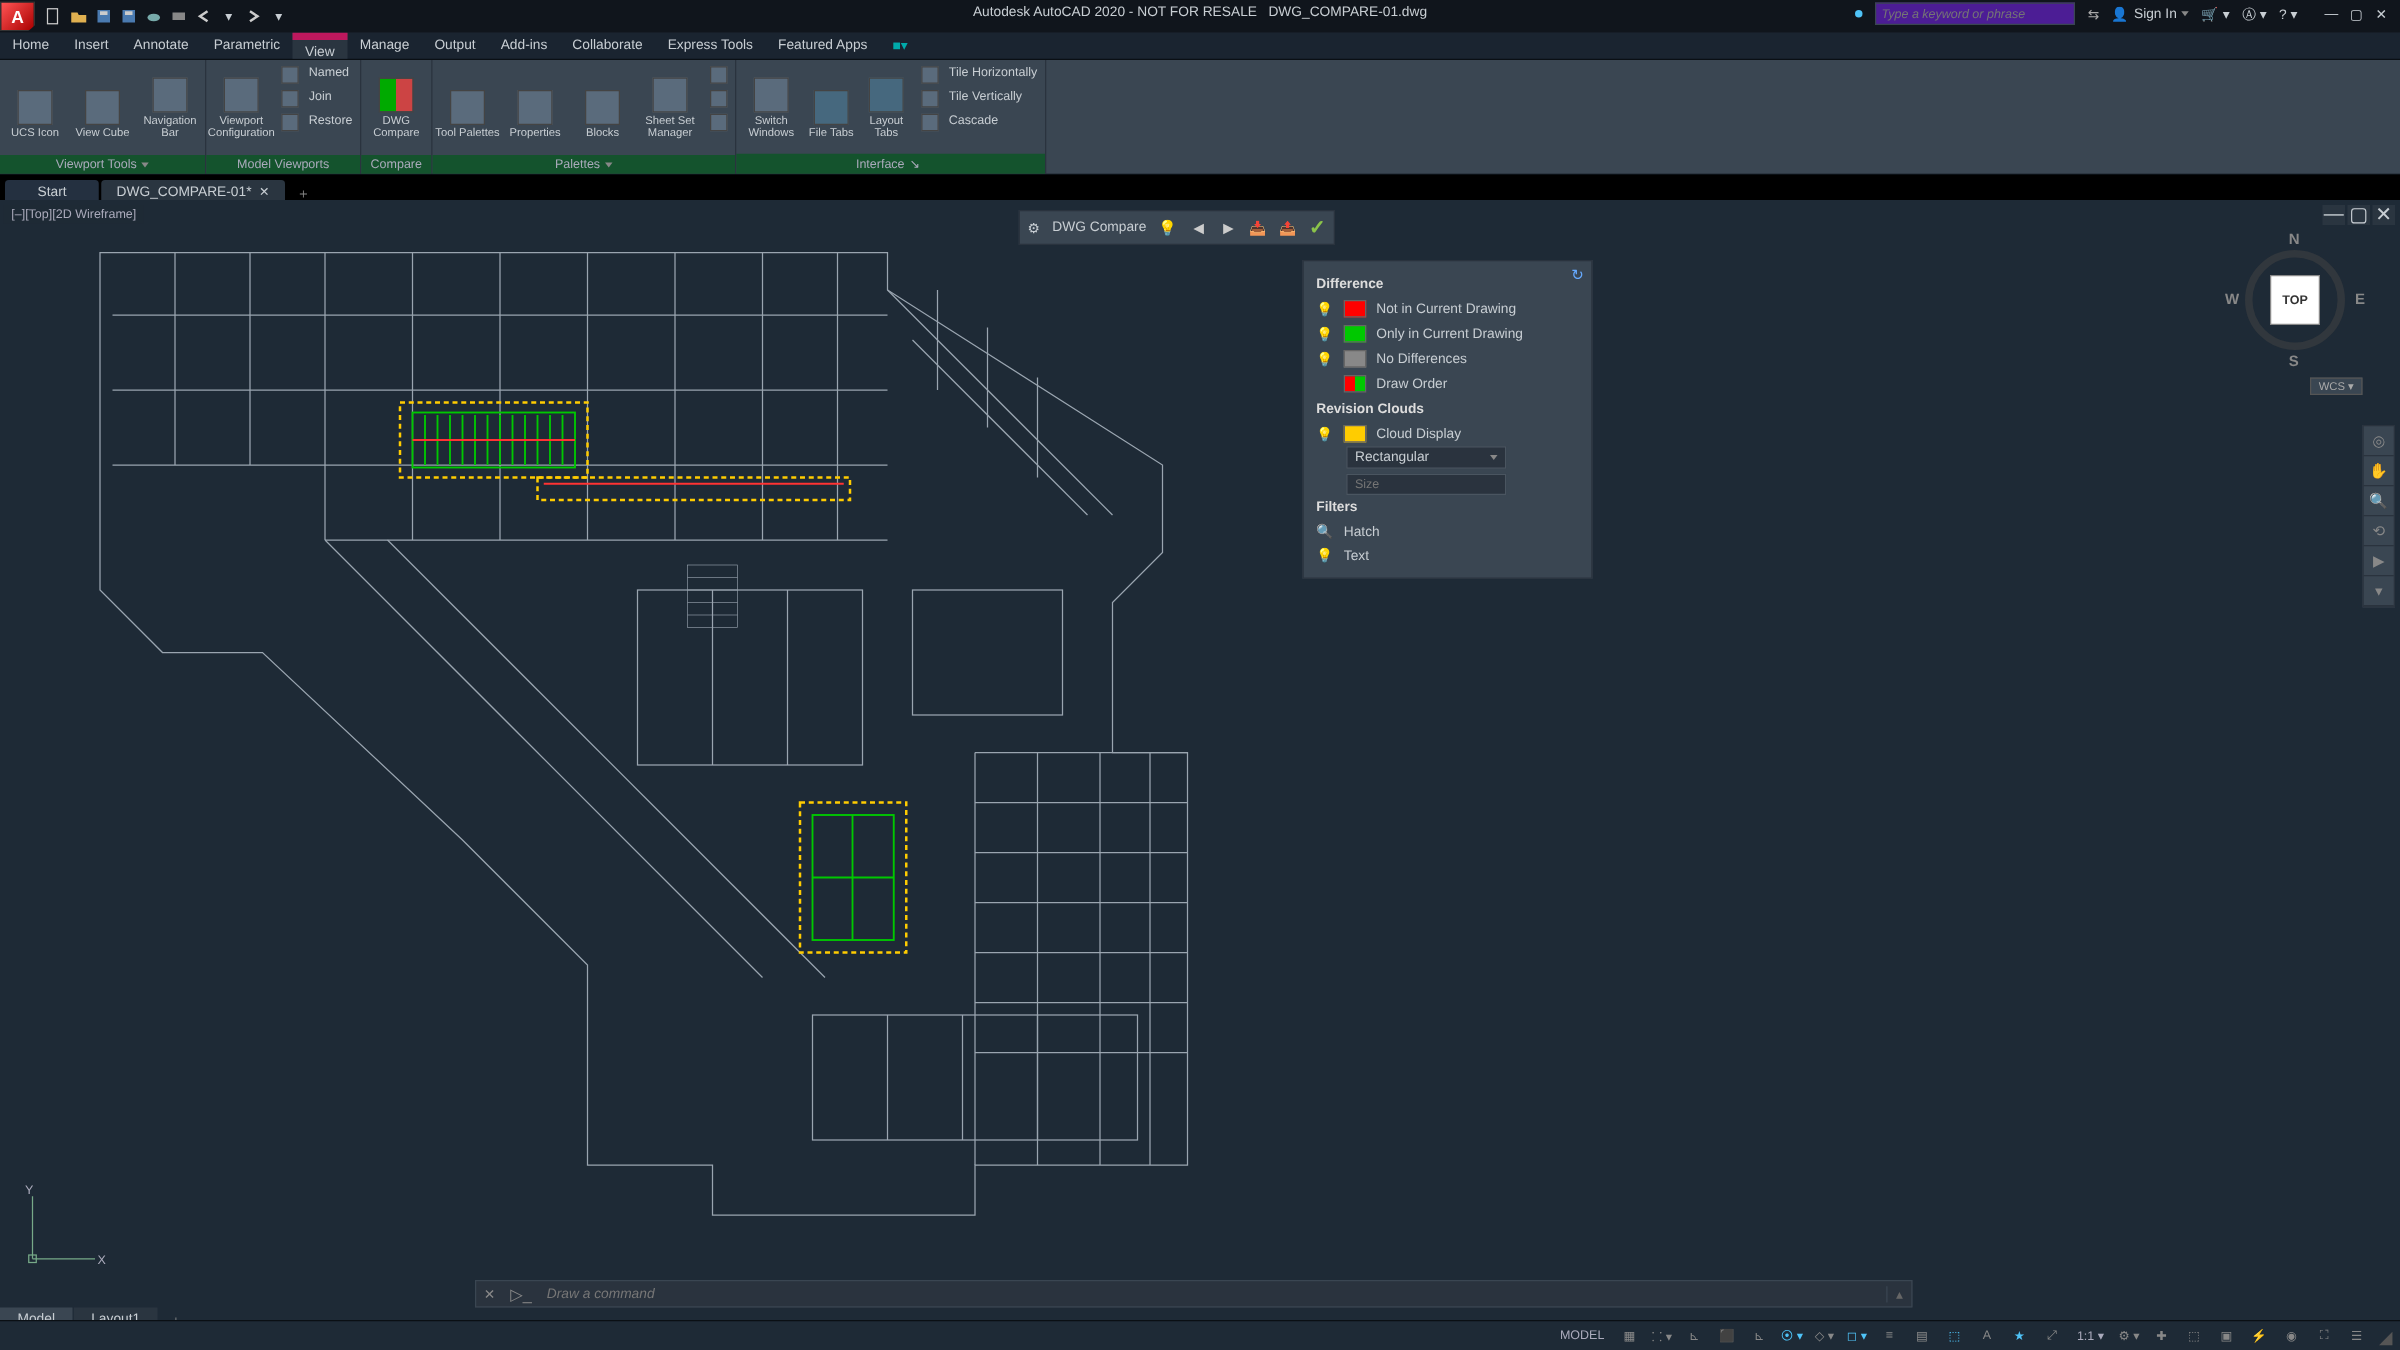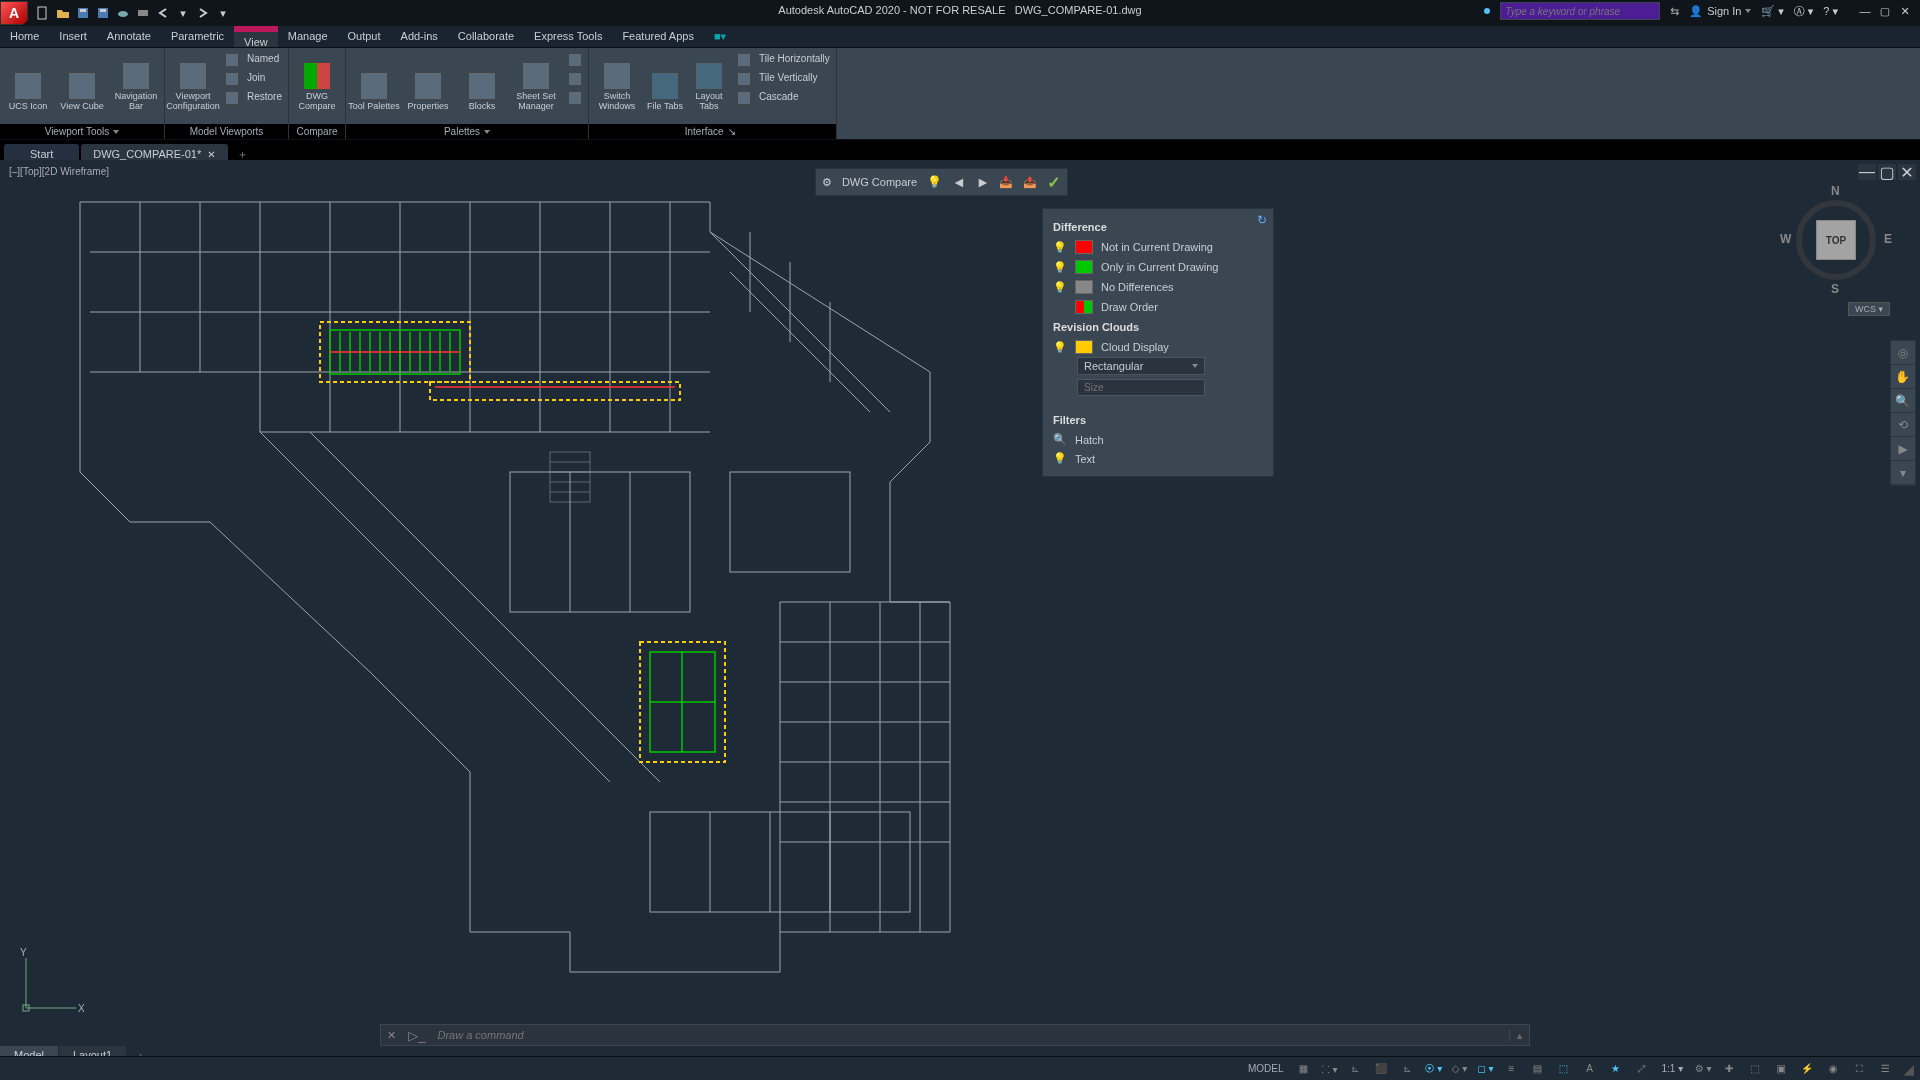--- a/index.html
+++ b/index.html
@@ -21,21 +21,21 @@
 
 
 .menubar { height:22px; background:#1a2430; display:flex; font-size:11px; border-bottom:1px solid #0a0f14; }
 .menu-item { padding:4px 10px; cursor:pointer; }
 .menu-item.active { background:#2a3540; border-top:6px solid #be185d; }
 
 
 .ribbon { height:92px; background:#3a4652; display:flex; border-bottom:1px solid #0a0f14; }
 .ribbon-panel { border-right:1px solid #2a333e; display:flex; flex-direction:column; }
 .panel-content { flex:1; display:flex; align-items:flex-start; padding:2px; gap:2px; }
-.panel-label { font-size:10px; text-align:center; padding:2px 0; background:#000000; color:#aab; display:flex; justify-content:center; align-items:center; gap:4px; }
+.panel-label { font-size:10px; text-align:center; padding:2px 0; background:#14532d; color:#aab; display:flex; justify-content:center; align-items:center; gap:4px; }
 .big-btn { width:52px; height:64px; display:flex; flex-direction:column; align-items:center; justify-content:flex-end; padding-bottom:2px; cursor:pointer; font-size:9px; text-align:center; line-height:1.1; gap:2px; }
 .big-btn .ico { width:28px; height:28px; background:#5a6b7c; border:1px solid #444; }
 .small-row { display:flex; align-items:flex-start; gap:8px; font-size:10px; padding:1px 4px; cursor:pointer; height:18px; }
 .small-row .sico { width:14px; height:14px; background:#5a6b7c; border:1px solid #444; }
 .dropdown-combo { background:#2a333e; border:1px solid #4a5560; font-size:10px; padding:1px 4px; width:196px; display:flex; justify-content:space-between; align-items:center; cursor:pointer; }
 .triangle-down { width:0; height:0; border-left:3px solid transparent; border-right:3px solid transparent; border-top:4px solid #888; }
 
 
 .filetabs { height:24px; background:#000000; display:flex; align-items:flex-end; padding-left:4px; font-size:11px; }
 .file-tab { padding:4px 12px; background:#2a3540; margin-right:2px; border-radius:3px 3px 0 0; display:flex; align-items:center; gap:6px; cursor:pointer; }
@@ -70,21 +70,21 @@
 .swatch.green { background:#00c800; }
 .swatch.gray { background:#888; }
 .swatch.yellow { background:#ffcc00; }
 .swatch.rg { background:linear-gradient(90deg,#ff0000 50%,#00c800 50%); }
 .diff-dropdown { background:#2a333e; border:1px solid #4a5560; width:128px; padding:2px 6px; display:flex; justify-content:space-between; align-items:center; margin-left:34px; cursor:pointer; }
 .diff-input { background:#2a333e; border:1px solid #4a5560; width:128px; padding:2px 6px; margin-left:34px; margin-top:4px; font-size:10px; color:#aaa; }
 .refresh-corner { position:absolute; top:4px; right:6px; cursor:pointer; color:#66aaff; font-size:12px; }
 
 
 .viewcube { position:absolute; top:180px; right:24px; width:120px; height:120px; z-index:5; }
-.cube-center { position:absolute; top:40px; left:40px; width:40px; height:40px; background:#a3a3a3; color:#333; display:flex; align-items:center; justify-content:center; font-size:10px; font-weight:bold; border:1px solid #888; }
+.cube-center { position:absolute; top:40px; left:40px; width:40px; height:40px; background:#ffffff; color:#333; display:flex; align-items:center; justify-content:center; font-size:10px; font-weight:bold; border:1px solid #888; }
 .cube-n { position:absolute; top:4px; left:55px; color:#888; font-size:12px; font-weight:bold; }
 .cube-s { position:absolute; bottom:4px; left:55px; color:#888; font-size:12px; font-weight:bold; }
 .cube-w { position:absolute; top:52px; left:4px; color:#888; font-size:12px; font-weight:bold; }
 .cube-e { position:absolute; top:52px; right:4px; color:#888; font-size:12px; font-weight:bold; }
 .cube-ring { position:absolute; top:20px; left:20px; width:80px; height:80px; border:6px solid #444; border-radius:50%; opacity:0.5; }
 .wcs-lbl { position:absolute; top:302px; right:30px; background:#3a4652; border:1px solid #555; padding:1px 6px; font-size:9px; color:#aaa; z-index:5; }
 
 
 .navbar-right { position:absolute; top:340px; right:4px; width:26px; background:#3a4652; border:1px solid #2a333e; z-index:5; }
 .navbar-right .nb { height:24px; border-bottom:1px solid #2a333e; display:flex; align-items:center; justify-content:center; cursor:pointer; color:#888; font-size:12px; }
@@ -483,21 +483,21 @@
   <div class="diff-row">
     <span class="bulb-i">💡</span>
     <span class="swatch yellow"></span>
     <span>Cloud Display</span>
   </div>
   <div class="diff-dropdown">
     <span>Rectangular</span>
       <span class="triangle-down"></span>
   </div>
   <input class="diff-input" placeholder="Size" style="">
-  <div class="sec-title" style="margin-top:14px">Filters</div>
+  <div class="sec-title" style="margin-top:0">Filters</div>
   <div class="diff-row">
     <span class="bulb-i" style="color:#66aaff">🔍</span>
     <span>Hatch</span>
   </div>
   <div class="diff-row">
     <span class="bulb-i">💡</span>
     <span>Text</span>
   </div>
 </div>
 

